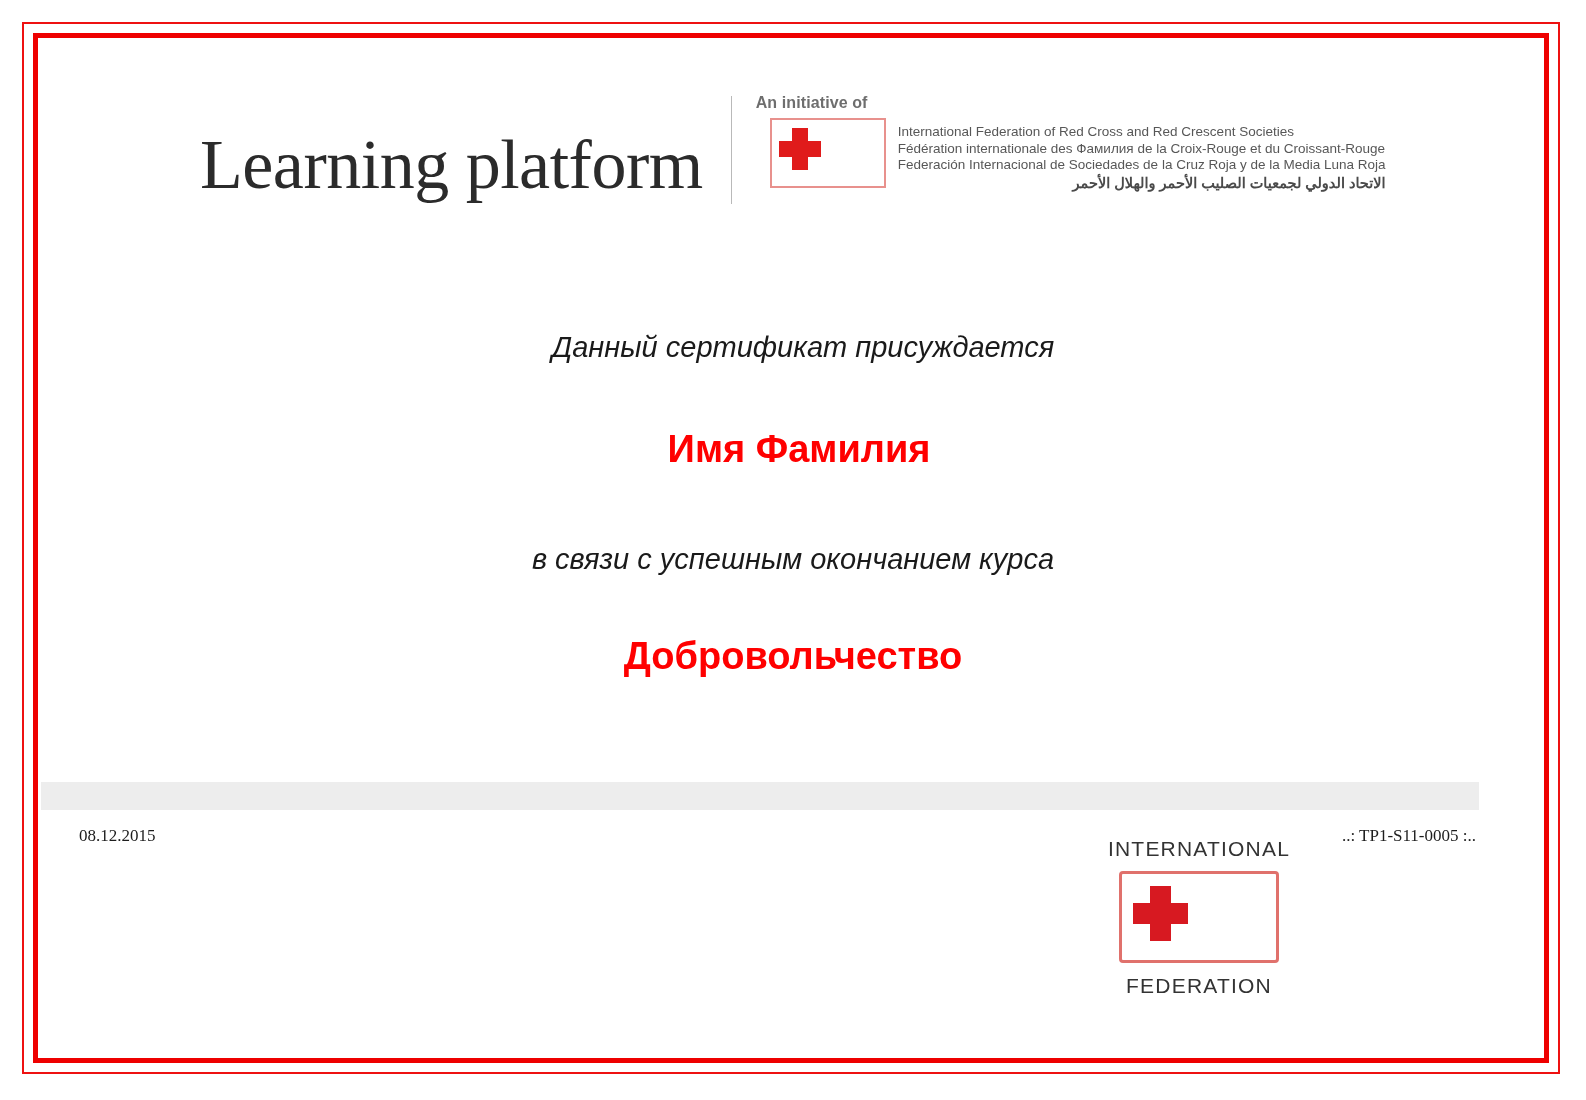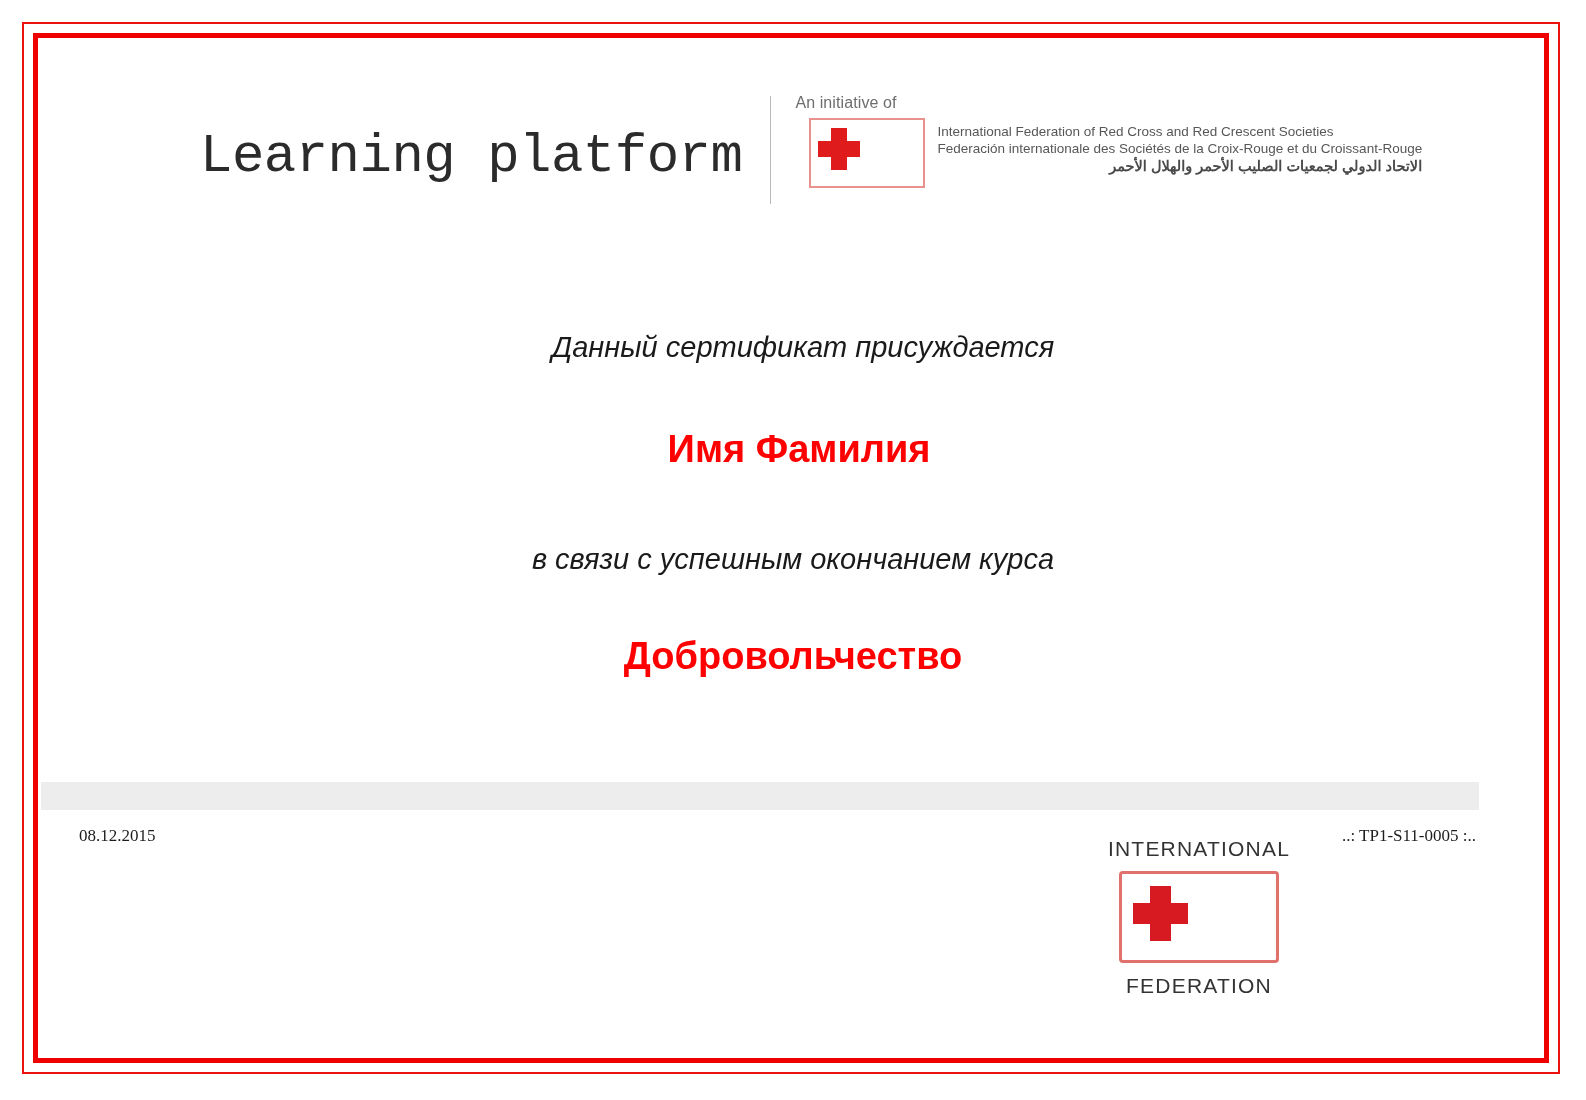--- a/index.html
+++ b/index.html
@@ -44,43 +44,43 @@
   
   .header {
     position: absolute;
     left: 200px;
     top: 92px;
     display: flex;
     align-items: flex-start;
     height: 130px;
   }
   .lp-wordmark {
-    font-family: Liberation Mono, monospace;
-    font-size: 54px;
+    font-family: Liberation Serif, serif;
+    font-size: 70px;
     font-weight: 300;
     color: #2b2b2b;
     letter-spacing: -0.5px;
     line-height: 1;
     padding-top: 38px;
     white-space: nowrap;
   }
   .header-divider {
     width: 1px;
     height: 108px;
     background: #b9b9b9;
     margin: 4px 22px 0 28px;
     flex: 0 0 auto;
   }
   .header-right {
     padding-top: 2px;
   }
   .initiative-label {
     font-family: "Liberation Sans", sans-serif;
     font-size: 16px;
-    font-weight: normal;
+    font-weight: bold;
     color: #6e6e6e;
     letter-spacing: 0.1px;
     margin: 0 0 6px 2px;
     white-space: nowrap;
   }
   .emblem-row {
     display: flex;
     align-items: flex-start;
     padding-left: 16px;
   }
@@ -221,21 +221,22 @@
           <svg width="112" height="66" viewBox="0 0 112 66" xmlns="http://www.w3.org/2000/svg">
 
             <path d="M20 8 h16 v13 h13 v16 h-13 v13 h-16 v-13 h-13 v-16 h13 z" fill="#e01b1b"></path>
 
             <path d="M93 6 a27 27 0 1 0 0 54 a21.5 21.5 0 1 1 0 -54 z" fill="#e01b1b"></path>
           </svg>
         </div>
 
         <div class="ifrc-names">
           <div class="name-line">International Federation of Red Cross and Red Crescent Societies</div>
-          <div class="name-line">Federación internationale des Sociétés de la Croix-Rouge et du Croissant-Rouge</div>
+          <div class="name-line">Fédération internationale des Фамилия de la Croix-Rouge et du Croissant-Rouge</div>
+          <div class="name-line">Federación Internacional de Sociedades de la Cruz Roja y de la Media Luna Roja</div>
           <div class="name-line-ar">الاتحاد الدولي لجمعيات الصليب الأحمر والهلال الأحمر</div>
         </div>
 
       </div>
     </div>
   </div>
 
   <div class="body-block">
     <p class="awarded-line">Данный сертификат присуждается</p>
 

